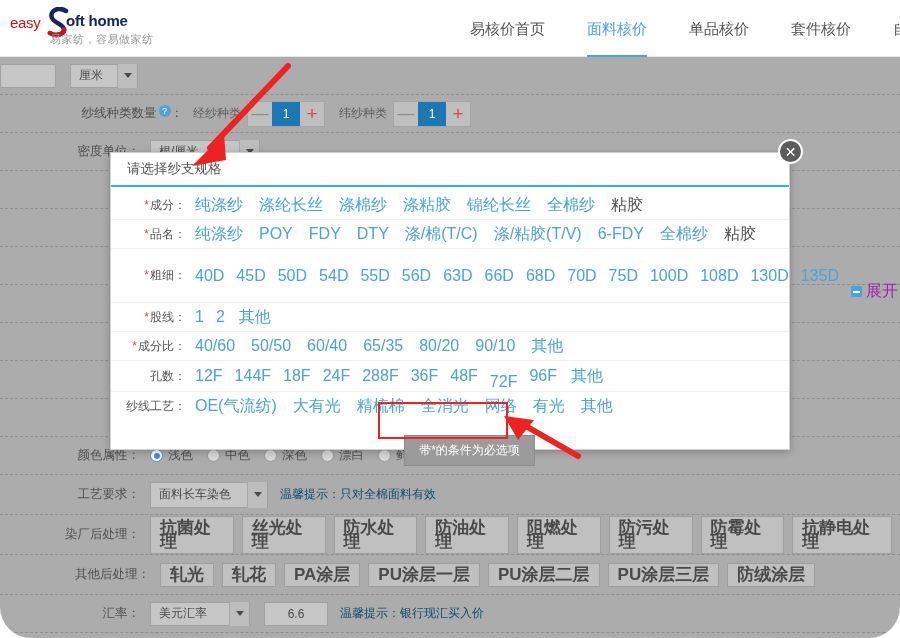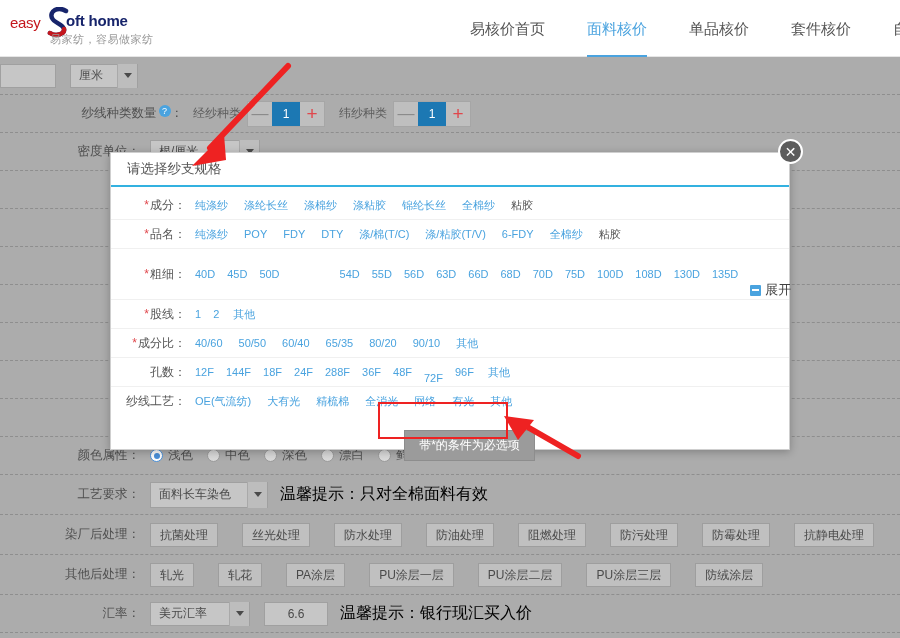--- a/index.html
+++ b/index.html
@@ -2,21 +2,21 @@
 <html><head>
 <meta charset="utf-8">
 <style>
   * { box-sizing: border-box; margin: 0; padding: 0; }
   html, body {
     width: 900px; height: 638px;
     font-family: "Liberation Sans", "DejaVu Sans", sans-serif;
     overflow: hidden;
     background: #ffffff;
   }
-  #page { position: relative; width: 900px; height: 638px; overflow: hidden; background:#fff; }
+  #page { position: relative; width: 900px; height: 638px; overflow: hidden; background:#fff;border-radius:31px; }
 
   
   .header {
     position: absolute; top: 0; left: 0; width: 900px; height: 57px;
     background: #ffffff; border-bottom: 1px solid #e6e6e6;
     display: flex; align-items: center;
   }
   .logo-wrap { position: absolute; left: 8px; top: 11px; width: 190px; height: 38px; }
   .logo-line1 { position: relative; height: 20px; }
   .logo-easy {
@@ -103,26 +103,27 @@
   .radio-dot {
     width: 13px; height: 13px; border-radius: 50%; border: 1px solid #9a9a9a;
     background: #d9d9d9; margin-right: 5px; position: relative; flex: none;
   }
   .radio-item.checked .radio-dot { border-color: #4a90d9; background: #ffffff; }
   .radio-item.checked .radio-dot::after {
     content: ""; position: absolute; left: 2.5px; top: 2.5px; width: 6px; height: 6px;
     border-radius: 50%; background: #4a90d9;
   }
 
-  .hint { font-size: 16px; color: #000000; margin-left: 12px; }
+  .hint { font-size: 12px; color: #0c4a6e; margin-left: 12px; }
 
   .chip {
     border: 1px solid #9e9e9e; background: #c0c0c0; color: #4a4a4a;
-    font-size: 12px; padding: 4px 9px; margin-right: 24px; cursor: pointer;
+    font-size: 17px; padding: 4px 9px; margin-right: 8px; cursor: pointer;
     line-height: 14px;
+    font-weight: bold;
   }
 
   
   .modal {
     position: absolute; left: 110px; top: 152px; width: 680px; height: 298px;
     background: #ffffff; border: 1px solid #cfcfcf;
     box-shadow: 0 2px 8px rgba(0,0,0,0.25); z-index: 30;
   }
   .modal-head {
     height: 34px; display: flex; align-items: center; padding-left: 16px;
@@ -139,24 +140,24 @@
   .m-row {
     min-height: 29px; display: flex; align-items: center;
     border-bottom: 1px solid #f0f0f0; padding: 0 14px 0 0; position: relative;
   }
   .m-label {
     width: 84px; flex: none; text-align: right; padding-right: 9px;
     font-size: 12px; color: #555555;
   }
   .m-label .star { color: #e0474c; margin-right: 1px; }
   .m-opts { display: flex; flex-wrap: wrap; align-items: center; flex: 1; }
-  .m-opt { font-size: 11px; color: #4aa3df; margin-right: 16px; cursor: pointer; white-space: nowrap; }
+  .m-opt { font-size: 16px; color: #4aa3df; margin-right: 16px; cursor: pointer; white-space: nowrap; }
   .m-opt.dark { color: #4f4f4f; }
   .expand-link {
-    display: flex; align-items: center; font-size: 13px; color: #404040;
+    display: flex; align-items: center; font-size: 16px; color: #a21caf;
     margin-left: auto; cursor: pointer; white-space: nowrap; margin-top: 32px;
   }
   .expand-icon {
     width: 11px; height: 11px; background: #4aa3df; margin-right: 4px;
     position: relative; border-radius: 1px;
   }
   .expand-icon::after {
     content: ""; position: absolute; left: 2px; top: 4.5px; width: 7px; height: 2px; background: #fff;
   }
   .modal-footer { display: flex; justify-content: center; align-items: center; padding-top: 14px; padding-left: 39px; }
@@ -294,21 +295,21 @@
         <div class="chip">抗菌处理</div>
         <div class="chip">丝光处理</div>
         <div class="chip">防水处理</div>
         <div class="chip">防油处理</div>
         <div class="chip">阻燃处理</div>
         <div class="chip">防污处理</div>
         <div class="chip">防霉处理</div>
         <div class="chip">抗静电处理</div>
       </div>
 
-      <div class="form-row" style="height:40px;">
+      <div class="form-row" style="height:40px;padding-left:10px;">
         <div class="row-label">其他后处理：</div>
         <div class="chip">轧光</div>
         <div class="chip">轧花</div>
         <div class="chip">PA涂层</div>
         <div class="chip">PU涂层一层</div>
         <div class="chip">PU涂层二层</div>
         <div class="chip">PU涂层三层</div>
         <div class="chip">防绒涂层</div>
       </div>
 
@@ -365,21 +366,21 @@
           <span class="m-opt dark">粘胶</span>
         </div>
       </div>
 
       <div class="m-row">
         <div class="m-label"><span class="star">*</span><span>粗细：</span></div>
         <div class="m-opts" style="flex:none;">
           <span class="m-opt" style="margin-right:12px;">40D</span>
           <span class="m-opt" style="margin-right:12px;">45D</span>
           <span class="m-opt" style="margin-right:12px;">50D</span>
-          <span class="m-opt" style="margin-right:12px;margin-left:48px;">54D</span>
+          <span class="m-opt" style="margin-right:12px;">54D</span>
           <span class="m-opt" style="margin-right:12px;">55D</span>
           <span class="m-opt" style="margin-right:12px;">56D</span>
           <span class="m-opt" style="margin-right:12px;">63D</span>
           <span class="m-opt" style="margin-right:12px;">66D</span>
           <span class="m-opt" style="margin-right:12px;">68D</span>
           <span class="m-opt" style="margin-right:12px;">70D</span>
           <span class="m-opt" style="margin-right:12px;">75D</span>
           <span class="m-opt" style="margin-right:12px;">100D</span>
           <span class="m-opt" style="margin-right:12px;">108D</span>
           <span class="m-opt" style="margin-right:12px;">130D</span>

